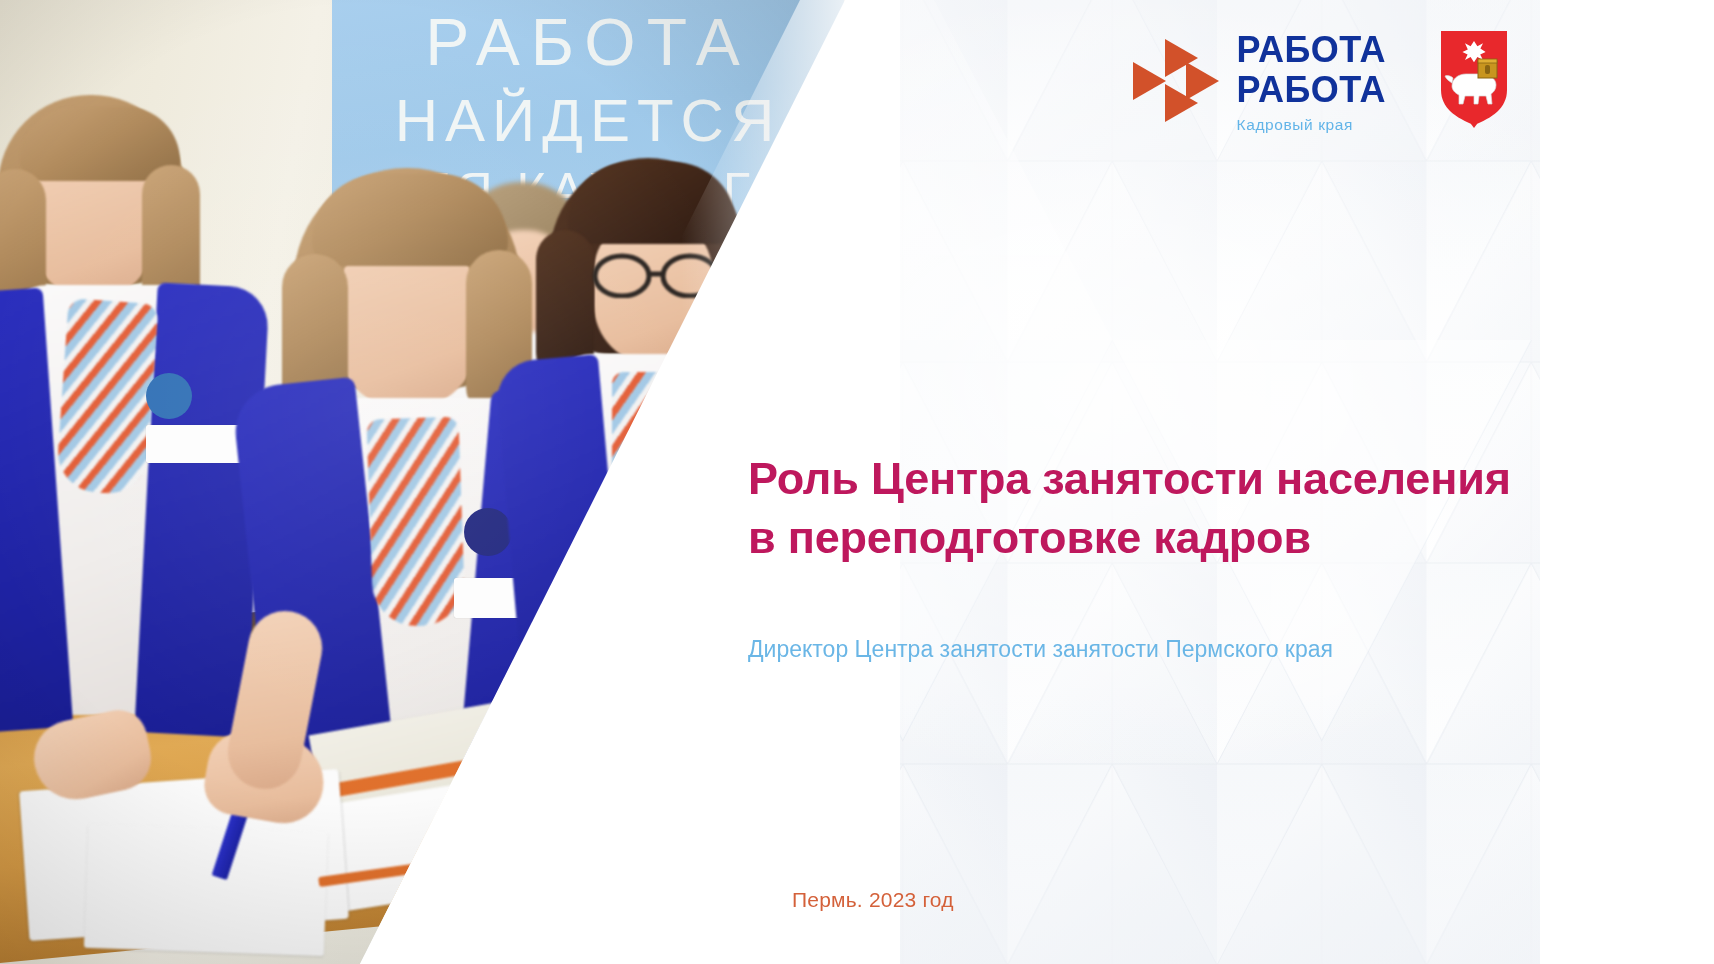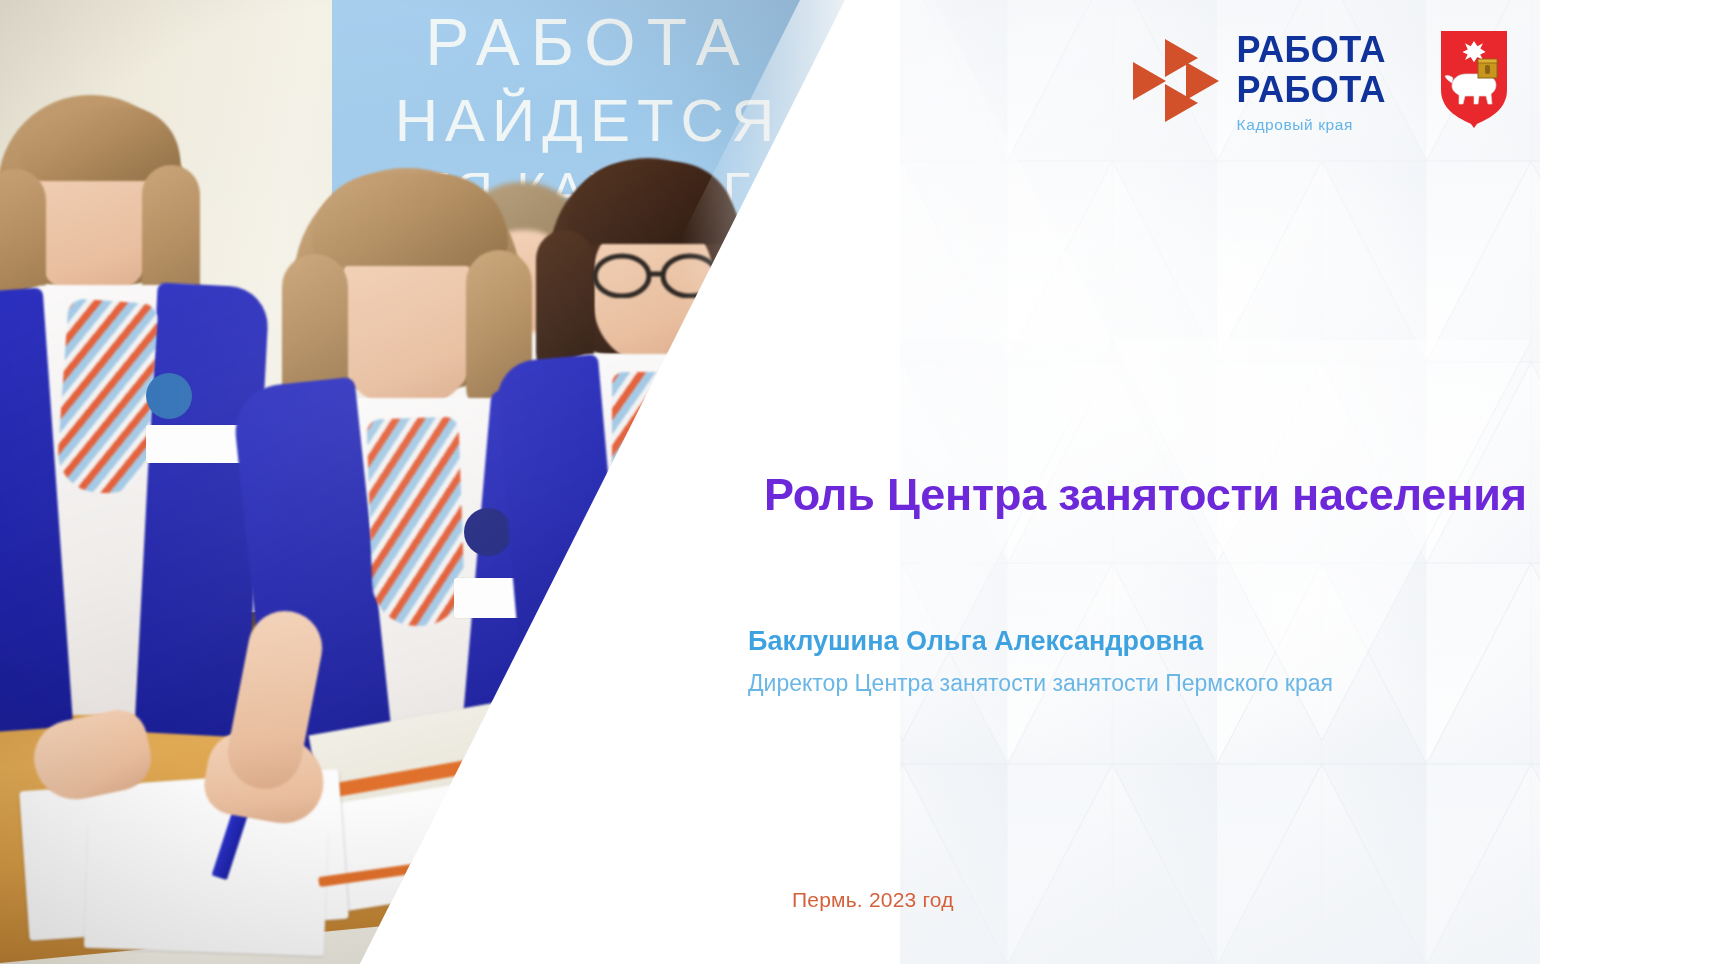--- a/index.html
+++ b/index.html
@@ -177,26 +177,26 @@
   .coa { width: 72px; height: 100px; flex: 0 0 auto; }
 
   
   .title-block {
     position: absolute;
     left: 748px;
     top: 450px;
     width: 900px;
   }
   .slide-title {
-    color: #6d28d9;
+    color: #be185d;
     font-size: 45px;
     font-weight: 700;
     line-height: 1.30;
     letter-spacing: -0.2px;
-    margin: 16px;
+    margin: 0;
     text-shadow: 0 1px 2px rgba(255,255,255,0.55);
   }
   .author-block {
     position: absolute;
     left: 748px;
     top: 625px;
     width: 900px;
   }
   .author-name {
     color: #3fa2e0;
@@ -411,23 +411,23 @@
         <rect x="47" y="37" width="5" height="9" rx="2" fill="#8a6412"></rect>
       </g>
 
       <path d="M33,96 h6 l-3,4 Z" fill="#e8282c"></path>
     </svg>
   </div>
 
   <div class="title-block">
     <h1 class="slide-title">
       <span>Роль Центра занятости населения</span><br>
+      <span>в переподготовке кадров</span>
     </h1>
   </div>
 
   <div class="author-block">
-    <p class="author-name">Баклушина Ольга Александровна</p>
     <p class="author-role">Директор Центра занятости занятости Пермского края</p>
   </div>
 
   <div class="footer-note">Пермь. 2023 год</div>
 
 </div>
 
 </body></html>

